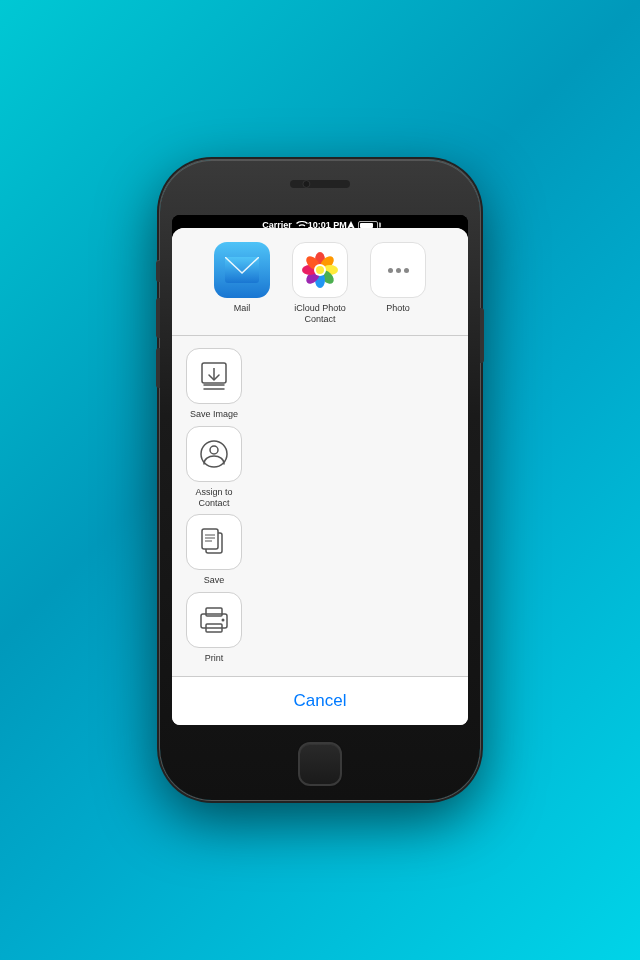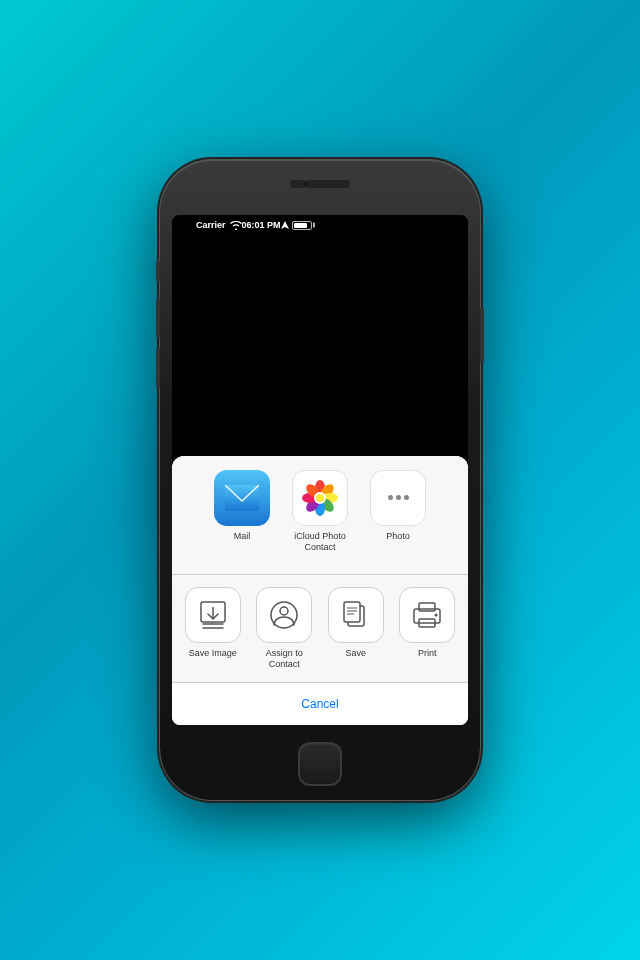--- a/index.html
+++ b/index.html
@@ -126,22 +126,22 @@
       display: flex;
       flex-direction: column;
     }
 
     
     .status-bar {
       height: 20px;
       background: rgba(0,0,0,0.5);
       display: flex;
       align-items: center;
-      justify-content: flex-start;
-      padding: 0 24px;
+      justify-content: center;
+      padding: 0 8px;
       flex-shrink: 0;
     }
 
     .status-left {
       display: flex;
       align-items: center;
       gap: 4px;
       font-size: 9px;
       color: #fff;
       font-weight: 600;
@@ -206,21 +206,21 @@
     }
 
     .share-sheet {
       background: #f0f0f0;
       border-radius: 12px 12px 0 0;
       overflow: hidden;
     }
 
     
     .share-targets {
-      padding: 14px 8px 22px;
+      padding: 14px 8px 10px;
       display: flex;
       align-items: flex-start;
       justify-content: center;
       gap: 6px;
       background: #f7f7f7;
       border-bottom: 0.5px solid #ccc;
     }
 
     .share-item {
       display: flex;
@@ -276,20 +276,21 @@
 
     
     .action-buttons {
       padding: 12px 8px 12px;
       display: flex;
       align-items: flex-start;
       justify-content: center;
       gap: 6px;
       background: #f7f7f7;
       border-bottom: 0.5px solid #ccc;
+      flex-direction: column;
     }
 
     .action-item {
       display: flex;
       flex-direction: column;
       align-items: center;
       width: 68px;
     }
 
     .action-icon-wrap {
@@ -315,21 +316,21 @@
     .cancel-row {
       background: #fff;
       padding: 0;
     }
 
     .cancel-btn {
       width: 100%;
       padding: 14px;
       background: #fff;
       border: none;
-      font-size: 12px;
+      font-size: 17px;
       color: #007aff;
       font-weight: 400;
       text-align: center;
       cursor: pointer;
       font-family: -apple-system, 'Helvetica Neue', Helvetica, Arial, sans-serif;
     }
   </style>
 </head>
 <body>
 
@@ -349,21 +350,21 @@
       <div class="status-bar">
         <div class="status-left">
           <span>Carrier</span>
 
           <svg width="12" height="9" viewBox="0 0 12 9" fill="white">
             <path d="M6 7.5a1 1 0 1 1 0 2 1 1 0 0 1 0-2z"></path>
             <path d="M3.5 5.5A3.5 3.5 0 0 1 6 4.5a3.5 3.5 0 0 1 2.5 1l.9-.9A4.7 4.7 0 0 0 6 3.2a4.7 4.7 0 0 0-3.4 1.4l.9.9z"></path>
             <path d="M1 3A7 7 0 0 1 6 1a7 7 0 0 1 5 2.1L12 2A8.5 8.5 0 0 0 6 0 8.5 8.5 0 0 0 0 2l1 1z"></path>
           </svg>
         </div>
-        <div class="status-center">06:01 PM</div>
+        <div class="status-center">10:01 PM</div>
         <div class="status-right">
 
           <svg width="8" height="9" viewBox="0 0 8 9" fill="white">
             <polygon points="0,8 4,0 8,8 4,6"></polygon>
           </svg>
 
           <div class="battery-icon">
             <div class="battery-fill"></div>
           </div>
         </div>

